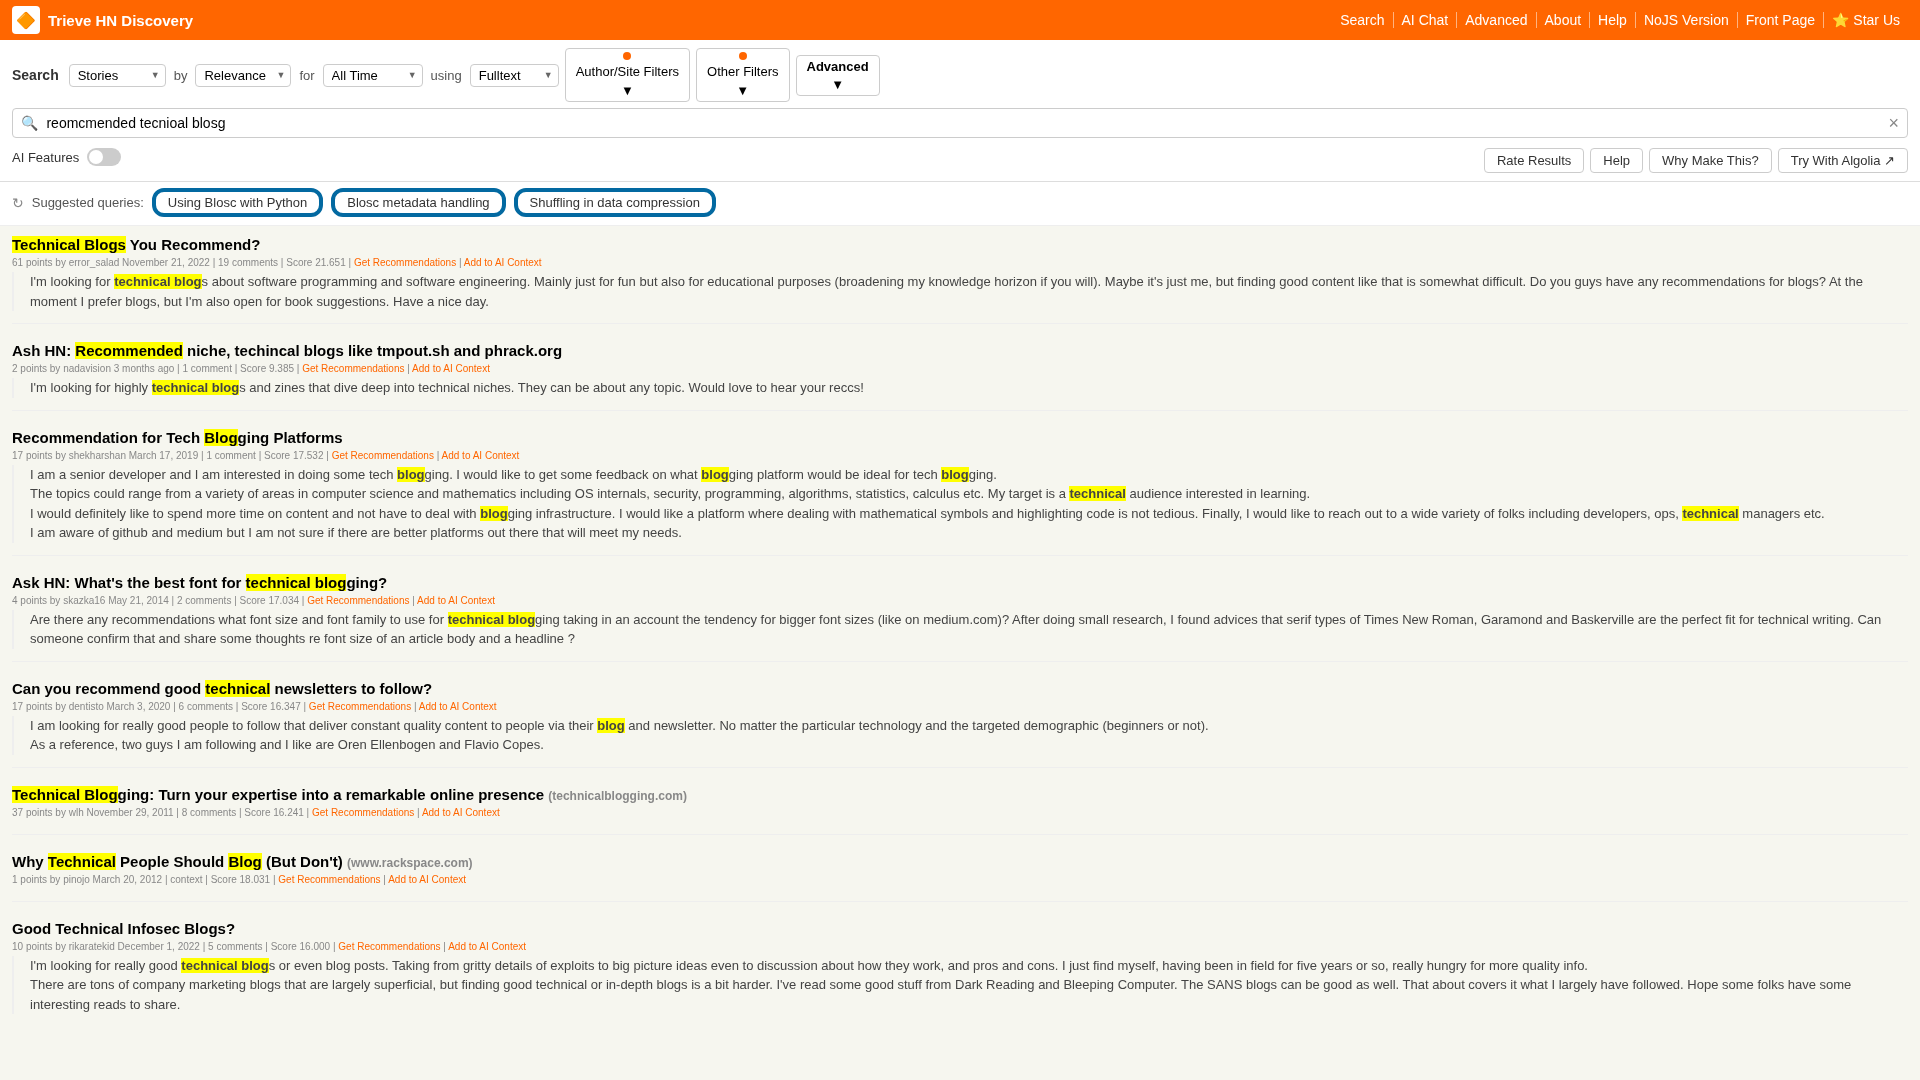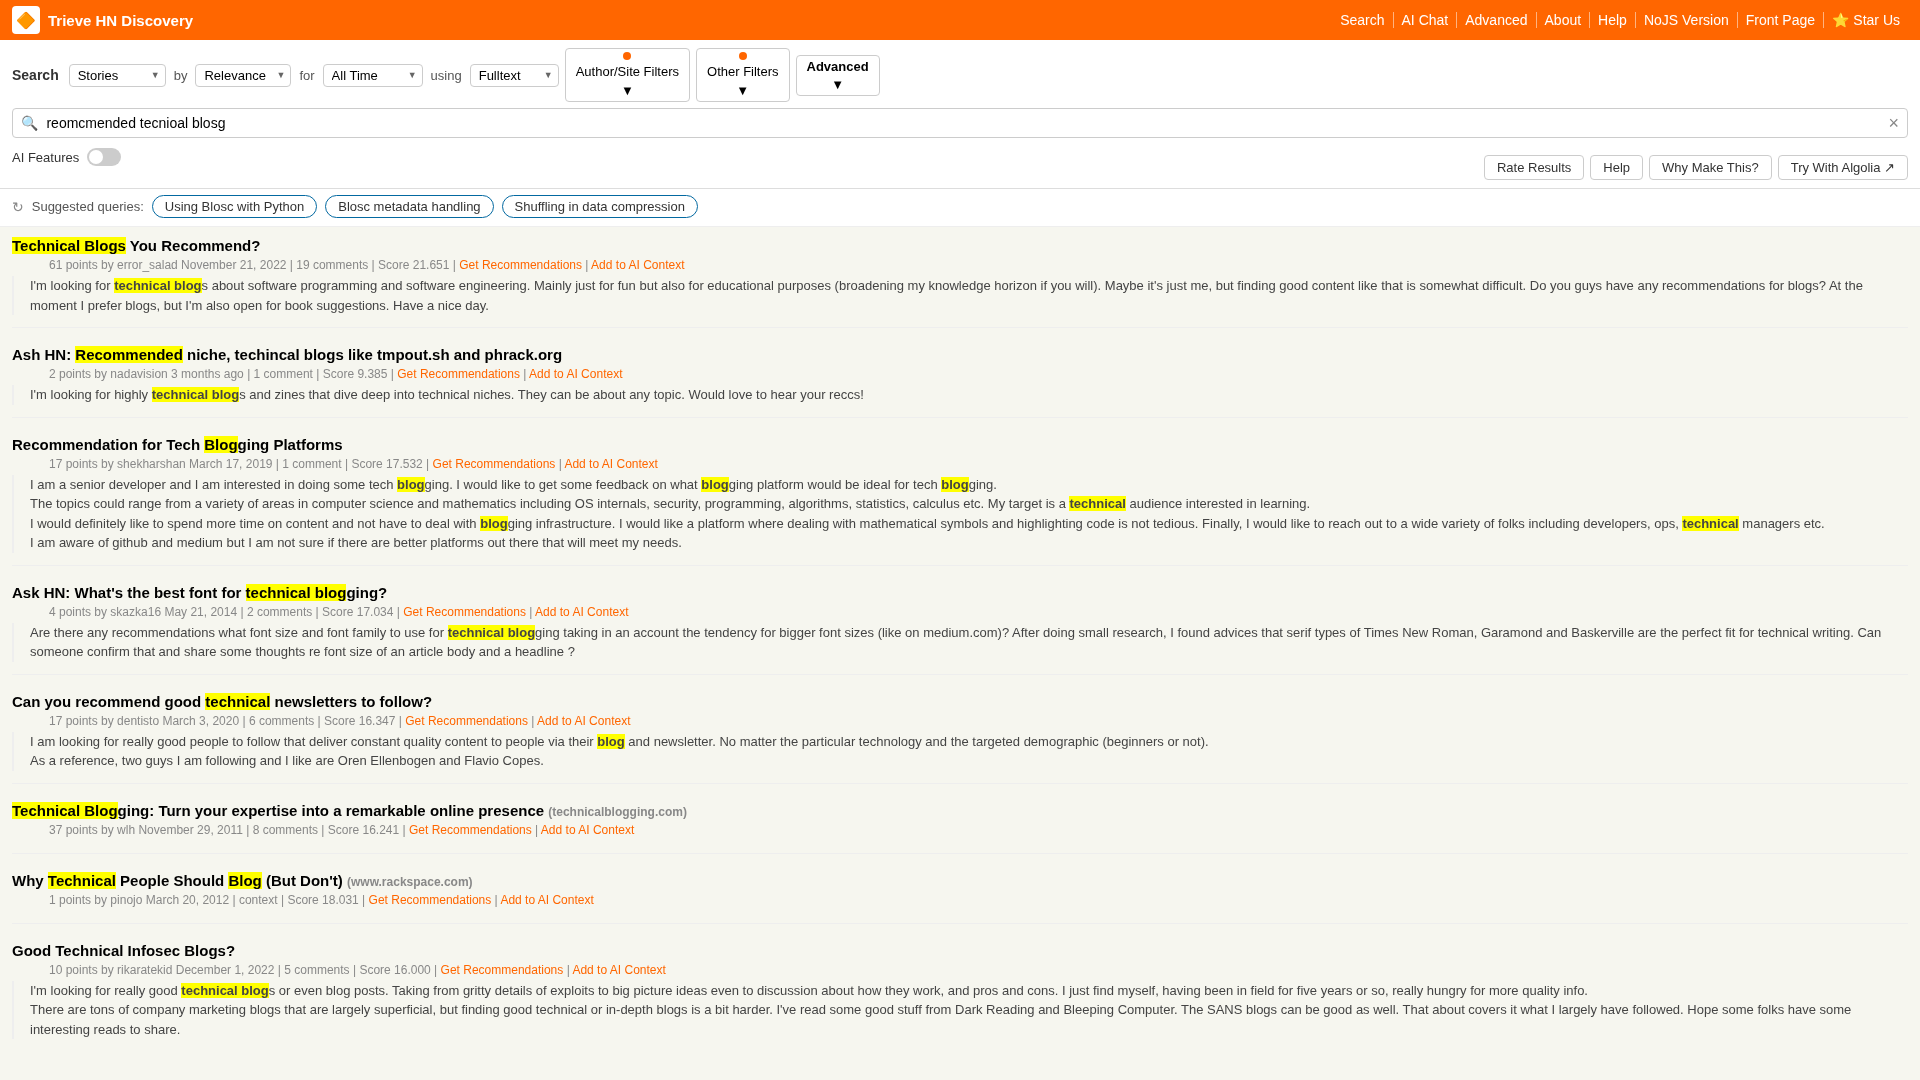--- a/index.html
+++ b/index.html
@@ -182,21 +182,20 @@
       width: 14px;
       height: 14px;
       background: #fff;
       border-radius: 50%;
       top: 2px;
       left: 2px;
     }
     #action-buttons {
       display: flex;
       gap: 6px;
-      margin-top: 7px;
     }
     .action-btn {
       background: #fff;
       border: 1px solid #ccc;
       border-radius: 4px;
       padding: 4px 12px;
       font-size: 13px;
       cursor: pointer;
       color: #333;
     }
@@ -217,21 +216,21 @@
       padding: 6px 12px 8px 12px;
       display: flex;
       align-items: center;
       gap: 8px;
       flex-wrap: wrap;
     }
     .refresh-icon { color: #888; font-size: 14px; cursor: pointer; }
     .suggested-label { font-size: 13px; color: #555; }
     .suggestion-chip {
       background: #fff;
-      border: 1px solid #0369a1;
+      border: 4px solid #0369a1;
       border-radius: 12px;
       padding: 3px 12px;
       font-size: 13px;
       cursor: pointer;
       color: #333;
     }
 
     
     #results {
       padding: 8px 12px;
@@ -251,24 +250,23 @@
       margin-bottom: 2px;
       line-height: 1.4;
     }
     .result-title a {
       color: #000;
       text-decoration: none;
     }
     .result-title .hl-yellow { background: #ffff00; font-weight: bold; }
 
     .result-meta {
-      font-size: 12px;
+      font-size: 10px;
       color: #888;
       margin-bottom: 4px;
-      margin-left: 37px;
     }
     .result-meta a {
       color: #ff6600;
       text-decoration: none;
     }
 
     .result-body {
       font-size: 13px;
       color: #444;
       line-height: 1.5;

